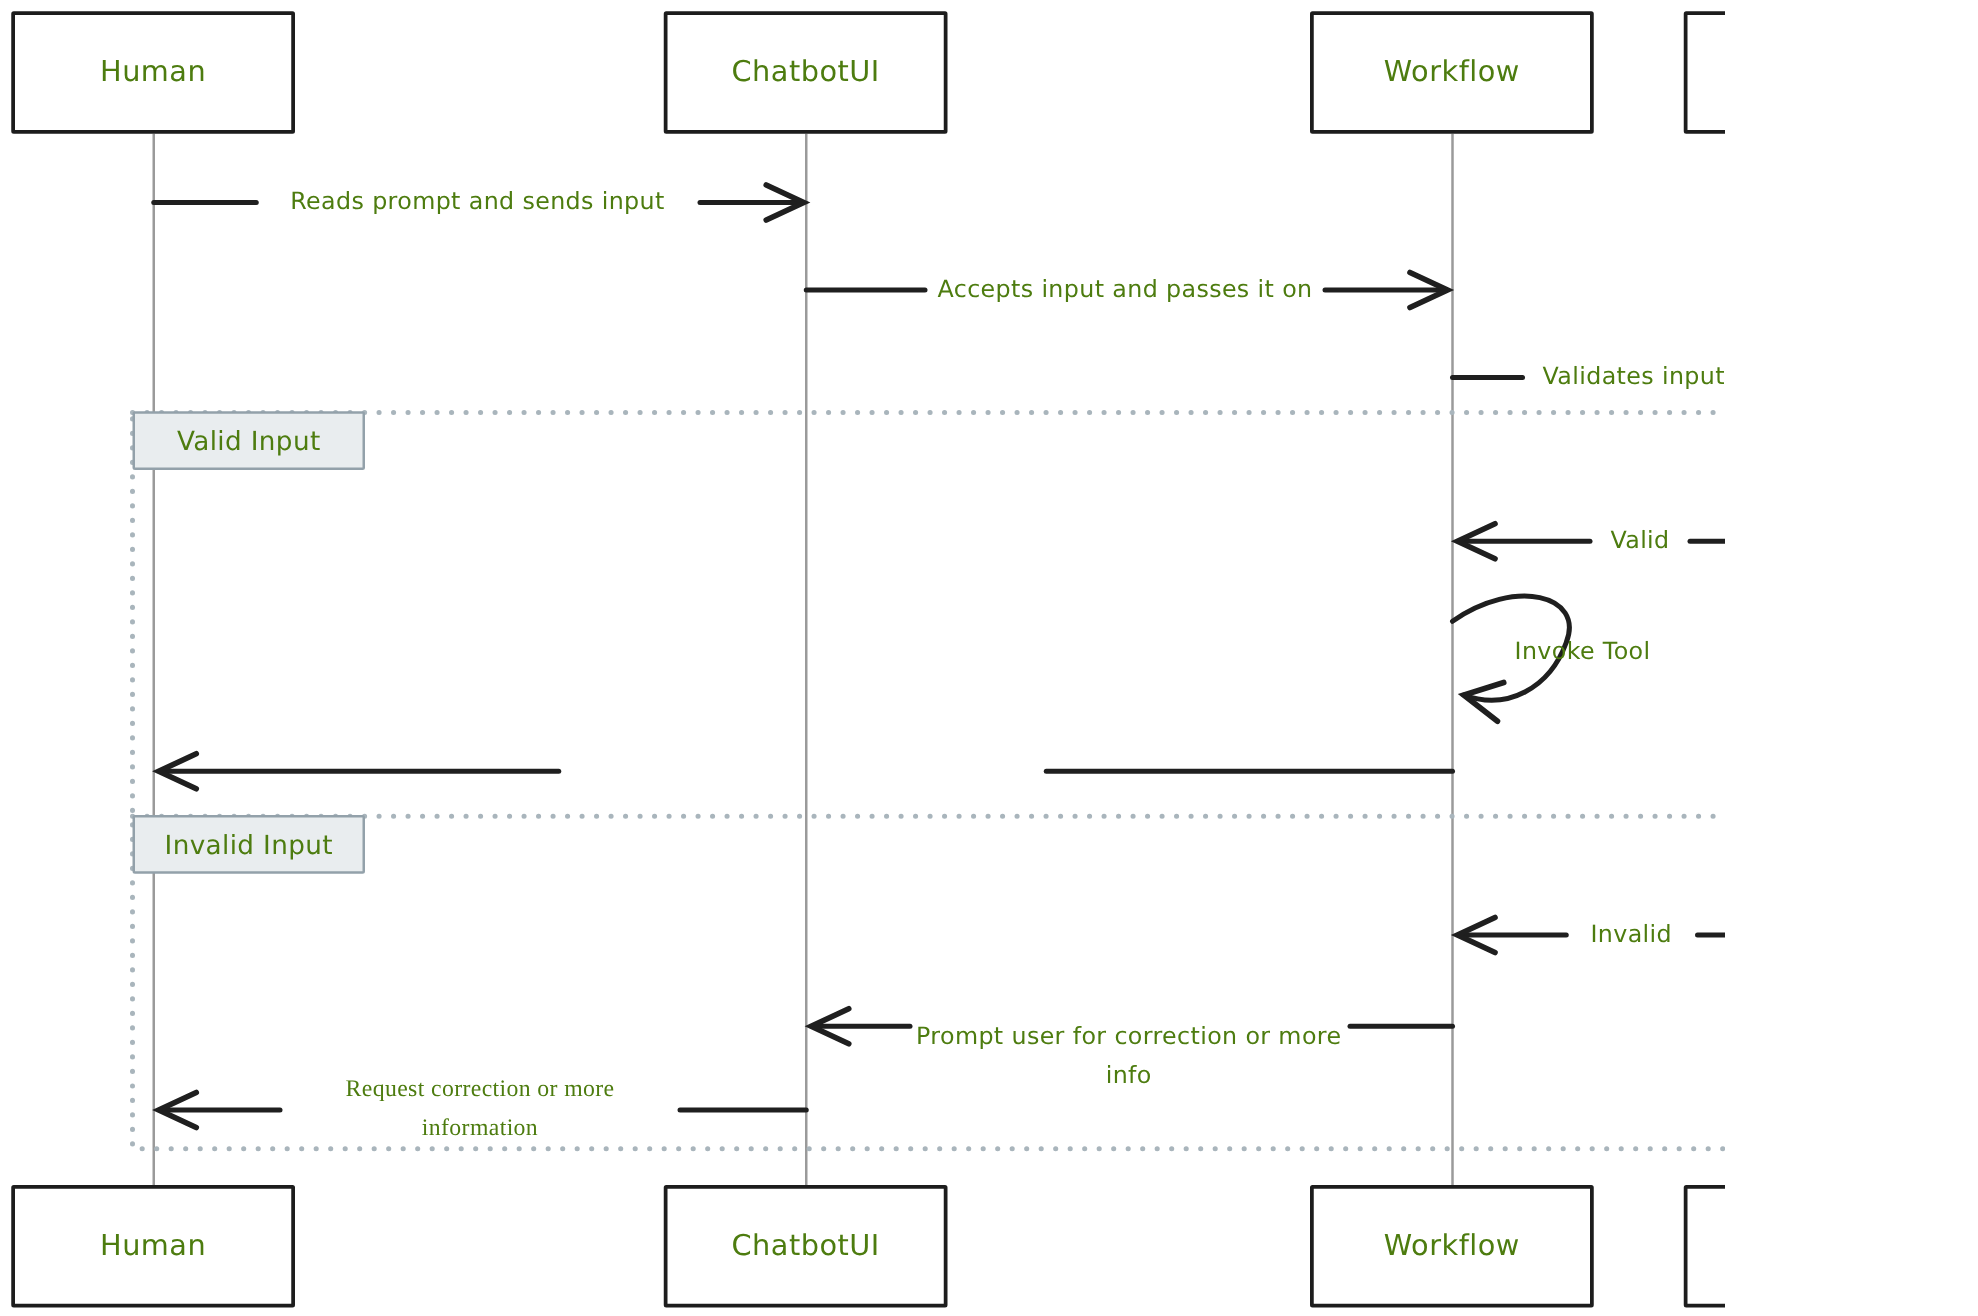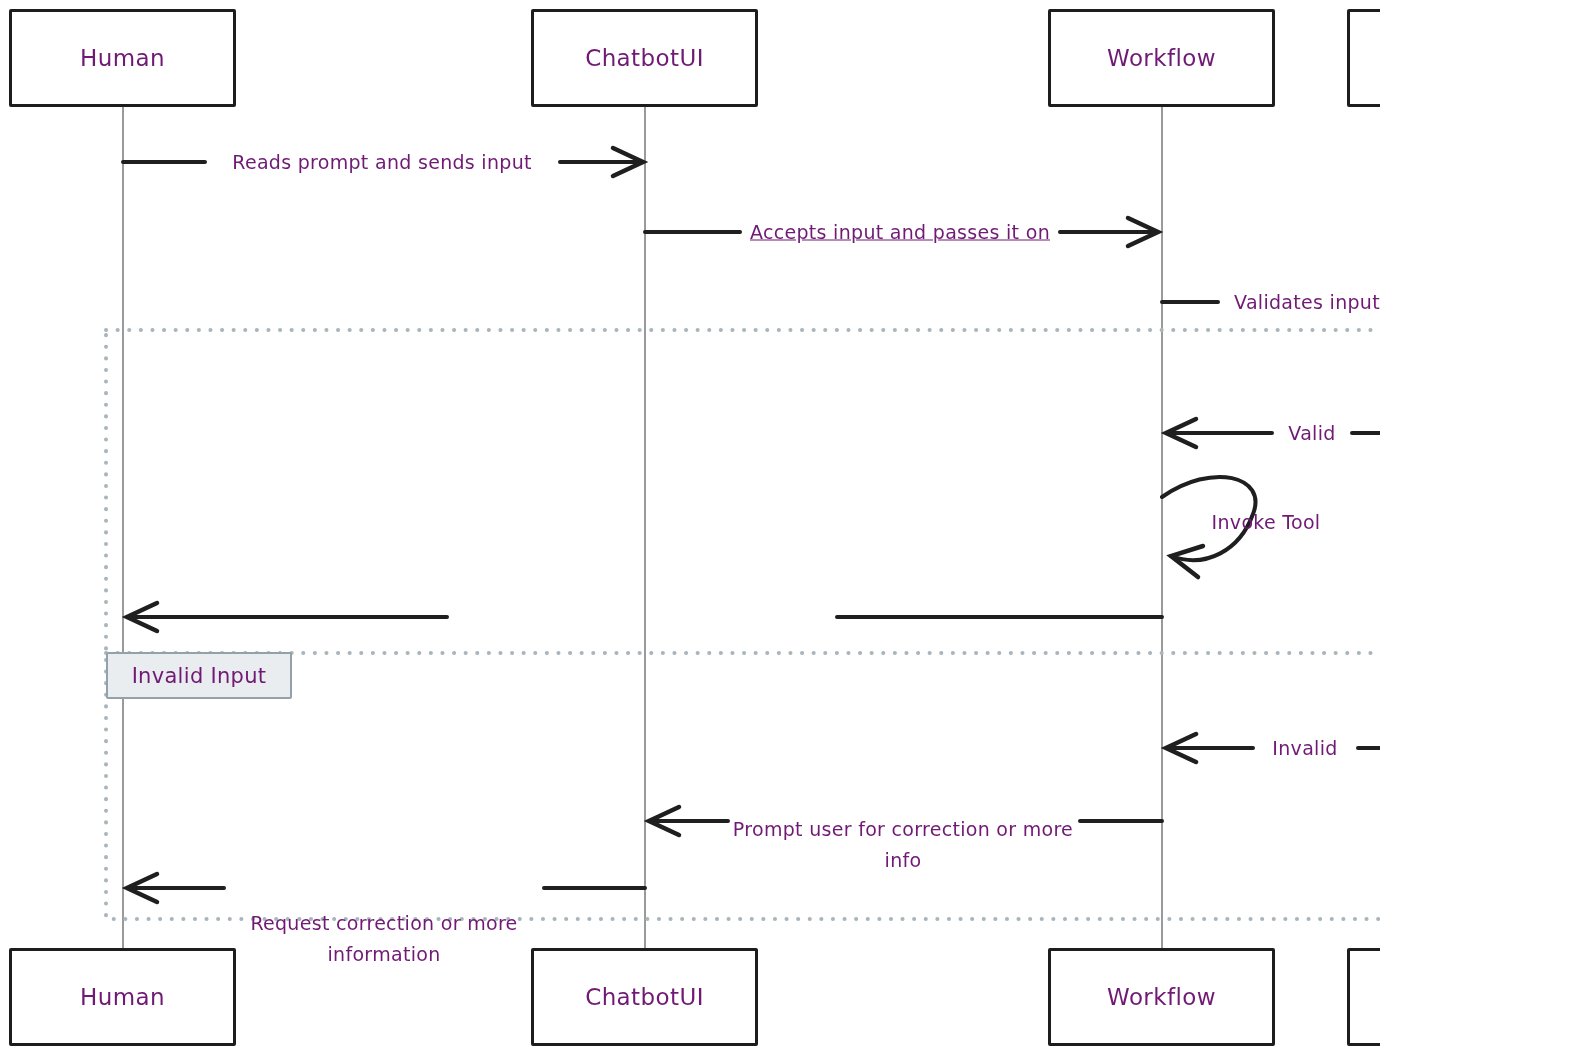--- a/index.html
+++ b/index.html
@@ -3,21 +3,21 @@
 <meta charset="utf-8">
 <style>
   * { margin: 0; padding: 0; box-sizing: border-box; }
   html, body { background: #ffffff; }
   .canvas {
     position: relative;
     width: 1380px;
     height: 1053px;
     background: #ffffff;
     font-family: "DejaVu Sans", "Liberation Sans", sans-serif;
-    color: #701a75;
+    color: #4d7c0f;
     overflow: hidden;
   }
   svg.lines-layer {
     position: absolute;
     left: 0; top: 0;
     width: 1582px; height: 1053px;
     z-index: 1;
   }
   .lifeline { stroke: #9a9a9a; stroke-width: 2; }
   .msg { stroke: #1f1f1f; stroke-width: 4; stroke-linecap: round; fill: none; }
@@ -147,26 +147,29 @@
   <div class="actor" style="left:531px; top:948px;">
       <span>ChatbotUI</span>
     </div>
   <div class="actor" style="left:1048px;top:948px;">
       <span>Workflow</span>
     </div>
   <div class="actor" style="left:1347px;top:948px;">
       <span>LLM</span>
     </div>
 
+  <div class="section-label" style="left:106px; top:329px;">
+      <span>Valid Input</span>
+    </div>
   <div class="section-label" style="left:106px; top:652px;">
       <span>Invalid Input</span>
     </div>
 
   <div class="msg-label" style="left:382px;  top:162px;">Reads prompt and sends input</div>
-  <div class="msg-label wrap" style="left:900px;  top:232px; width:310px;text-decoration:underline;">Accepts input and passes it on</div>
+  <div class="msg-label wrap" style="left:900px;  top:232px; width:310px;">Accepts input and passes it on</div>
   <div class="msg-label" style="left:1307px; top:302px;">Validates input</div>
   <div class="msg-label" style="left:1312px; top:433px;">Valid</div>
   <div class="msg-label" style="left:1266px; top:522px;">Invoke Tool</div>
   <div class="msg-label" style="left:1305px; top:748px;">Invalid</div>
   <div class="msg-label wrap" style="left:903px;  top:820px; width:345px;margin-top:25px;">Prompt user for correction or more info</div>
-  <div class="msg-label wrap" style="left:384px;  top:939px; width:310px;">Request correction or more information</div>
+  <div class="msg-label wrap" style="left:384px;  top:887px; width:310px;font-family:Liberation Serif, serif;">Request correction or more information</div>
 
 </div>
 
 </body></html>

